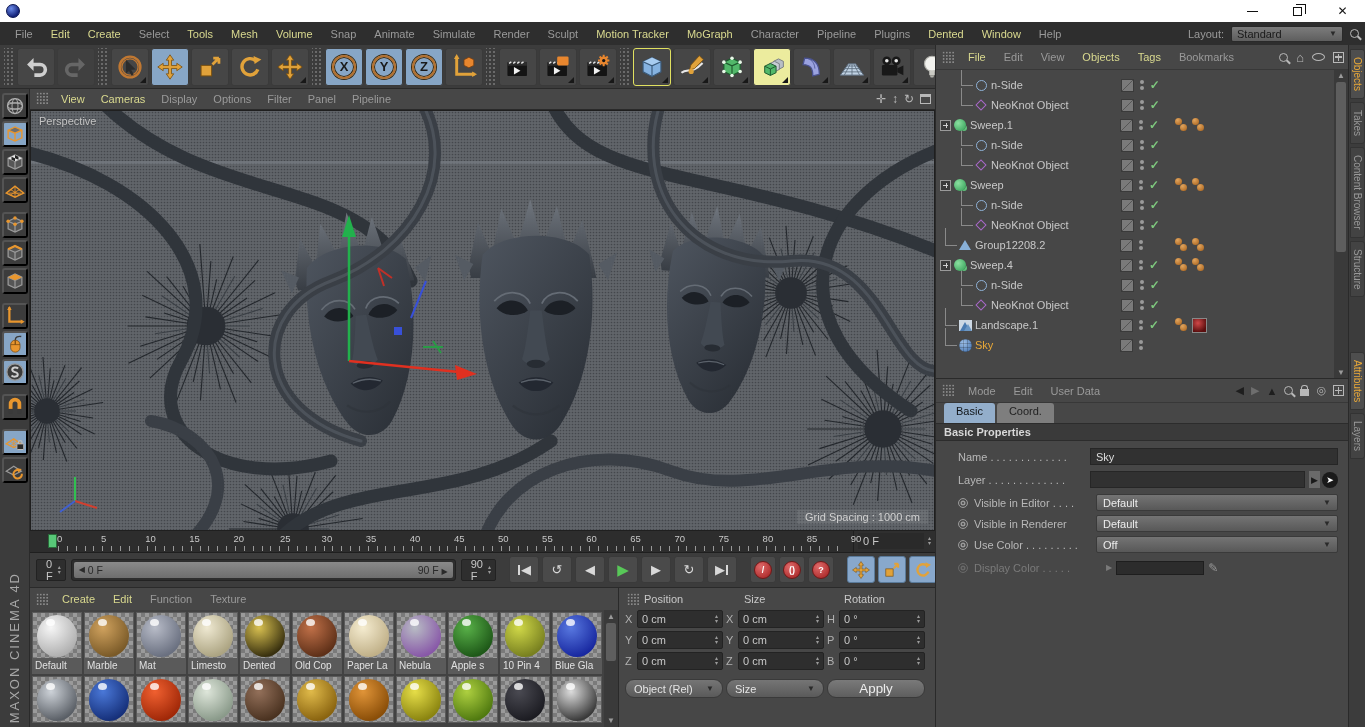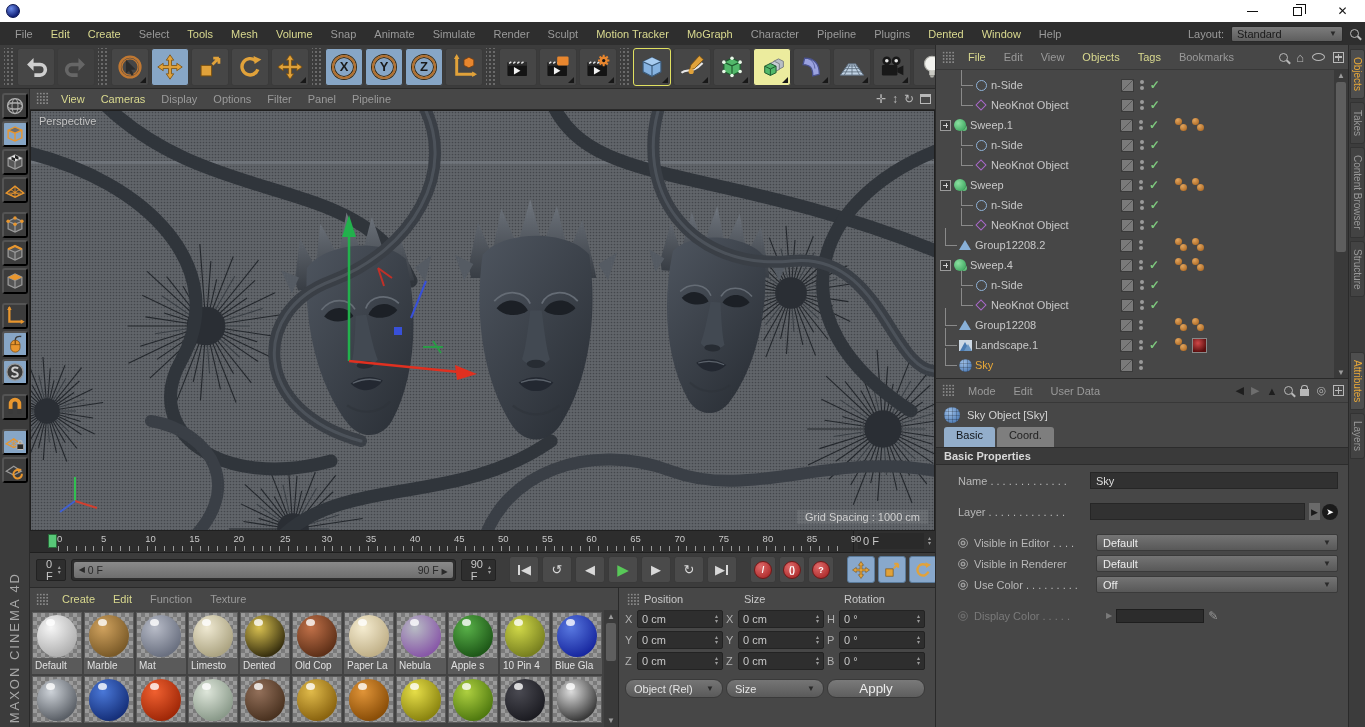--- a/index.html
+++ b/index.html
@@ -181,21 +181,21 @@
 .matthumb { width:15px; height:15px; border:1px solid #888; background:radial-gradient(circle at 38% 32%, #d04848, #5a0e0e 75%); }
 
 .ammenu { border-top:1px solid #2a2a2a; }
 .amicons { margin-left:auto; display:flex; align-items:center; gap:7px; font-size:11px; }
 .amhead { height:24px; display:flex; align-items:center; gap:7px; padding:0 8px; }
 .amtabs { display:flex; gap:2px; padding:0 8px; height:20px; }
 .amtab { padding:2px 12px; border-radius:3px 3px 0 0; background:#7e7e7e; color:#222; }
 .amtab.active { background:#93aecb; color:#101418; }
 .amsection { height:18px; background:#3a3a3a; border-top:1px solid #2c2c2c; border-bottom:1px solid #2c2c2c;
   display:flex; align-items:center; padding:0 8px; color:#d8d8d8; font-weight:bold; }
-.amrows { padding:6px 10px 0 22px; display:flex; flex-direction:column; gap:12px; }
+.amrows { padding:6px 10px 0 22px; display:flex; flex-direction:column; gap:4px; }
 .arow { display:flex; align-items:center; height:19px; gap:4px; }
 .alabel { width:128px; color:#b8b8b8; white-space:nowrap; overflow:hidden; flex:none; }
 .alabel.dim { color:#7a7a7a; }
 .atext { flex:1; height:17px; background:#313131; border:1px solid #262626; display:flex; align-items:center; padding:0 5px; color:#dcdcdc; }
 .layerextras { display:flex; align-items:center; gap:2px; }
 .layarr { color:#1a1a1a; font-size:9px; background:#6a6a6a; padding:0 2px; height:17px; display:flex; align-items:center; }
 .pickbtn { width:16px; height:16px; border-radius:50%; background:#1a1a1a; color:#fff; font-size:9px; display:flex; align-items:center; justify-content:center; }
 .adrop { flex:1; height:17px; background:linear-gradient(#747474,#585858); border:1px solid #3a3a3a; border-radius:2px;
   display:flex; align-items:center; padding:0 6px; color:#ececec; }
 .adrop .car { margin-left:auto; font-size:8px; color:#2a2a2a; }
@@ -1463,39 +1463,20 @@
               <i></i>
               <i></i>
             </span>
             <span class="chk">✓</span>
             <span class="tags"></span>
           </span>
         </div>
         <div class="orow">
           <span class="obranch"></span>
           <span class="oi">
-            <span class="oi-group"></span>
-          </span>
-          <span class="oname">Group12208</span>
-          <span class="ocols">
-            <span class="sq"></span>
-            <span class="vdots">
-              <i></i>
-              <i></i>
-            </span>
-            <span class="chk"></span>
-            <span class="tags">
-              <span class="tagdots"></span>
-              <span class="tagdots"></span>
-            </span>
-          </span>
-        </div>
-        <div class="orow">
-          <span class="obranch"></span>
-          <span class="oi">
             <span class="oi-landscape"></span>
           </span>
           <span class="oname">Landscape.1</span>
           <span class="ocols">
             <span class="sq"></span>
             <span class="vdots">
               <i></i>
               <i></i>
             </span>
             <span class="chk">✓</span>
@@ -1534,24 +1515,20 @@
         <span style="color:#1e1e1e">◀</span>
         <span style="color:#6e6e6e">▶</span>
         <span style="color:#1e1e1e">▲</span>
         <span class="lens"></span>
         <span class="locki"></span>
         <span style="color:#b8b8b8">◎</span>
         <span class="plusbox"></span>
       </div>
     </div>
 
-    <div class="amhead">
-      <span class="oi oi-sky" style="width:16px;height:16px"></span>
-      <span style="color:#d4d4d4">Sky Object [Sky]</span>
-    </div>
 
     <div class="amtabs" id="amtabs">
         <span class="amtab active">Basic</span>
         <span class="amtab">Coord.</span>
       </div>
 
     <div class="amsection">Basic Properties</div>
 
     <div class="amrows">
       <div class="arow">

